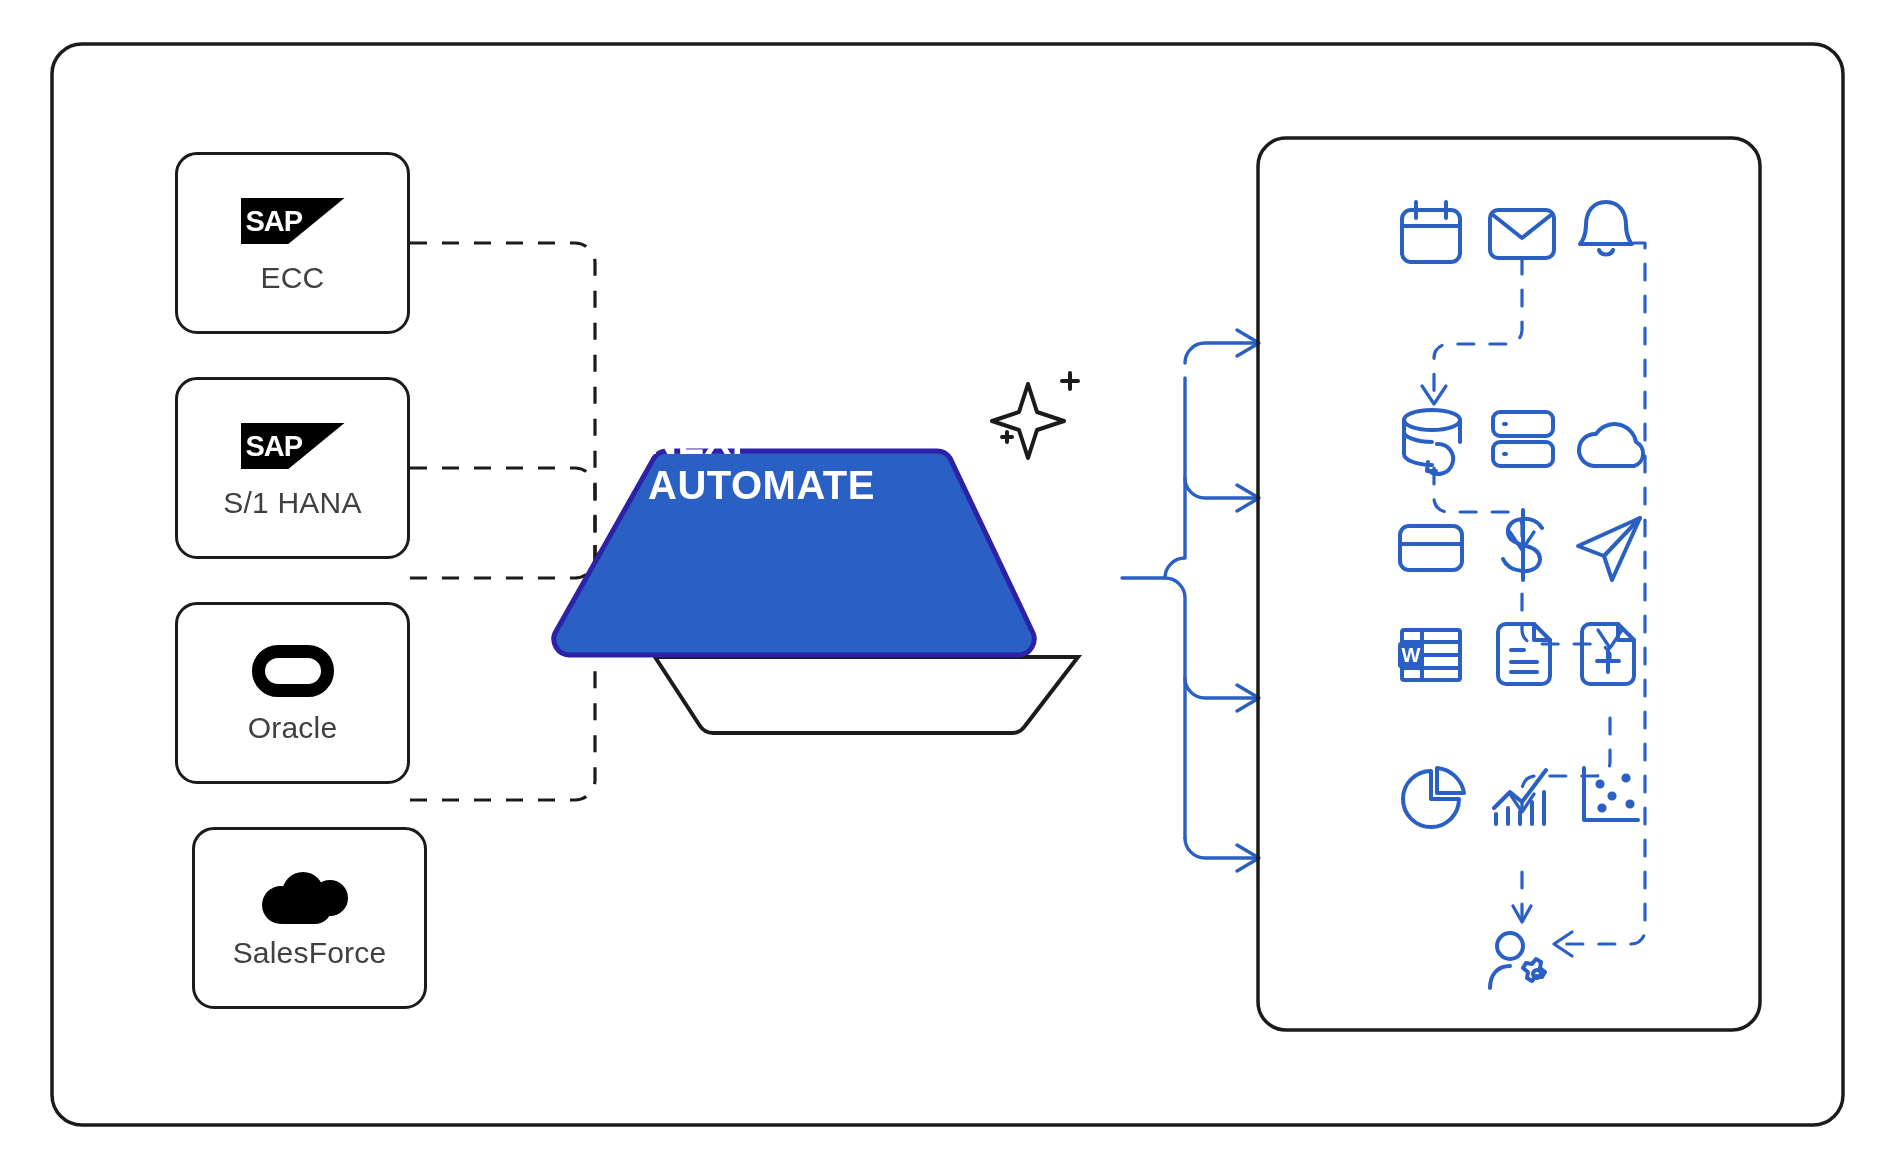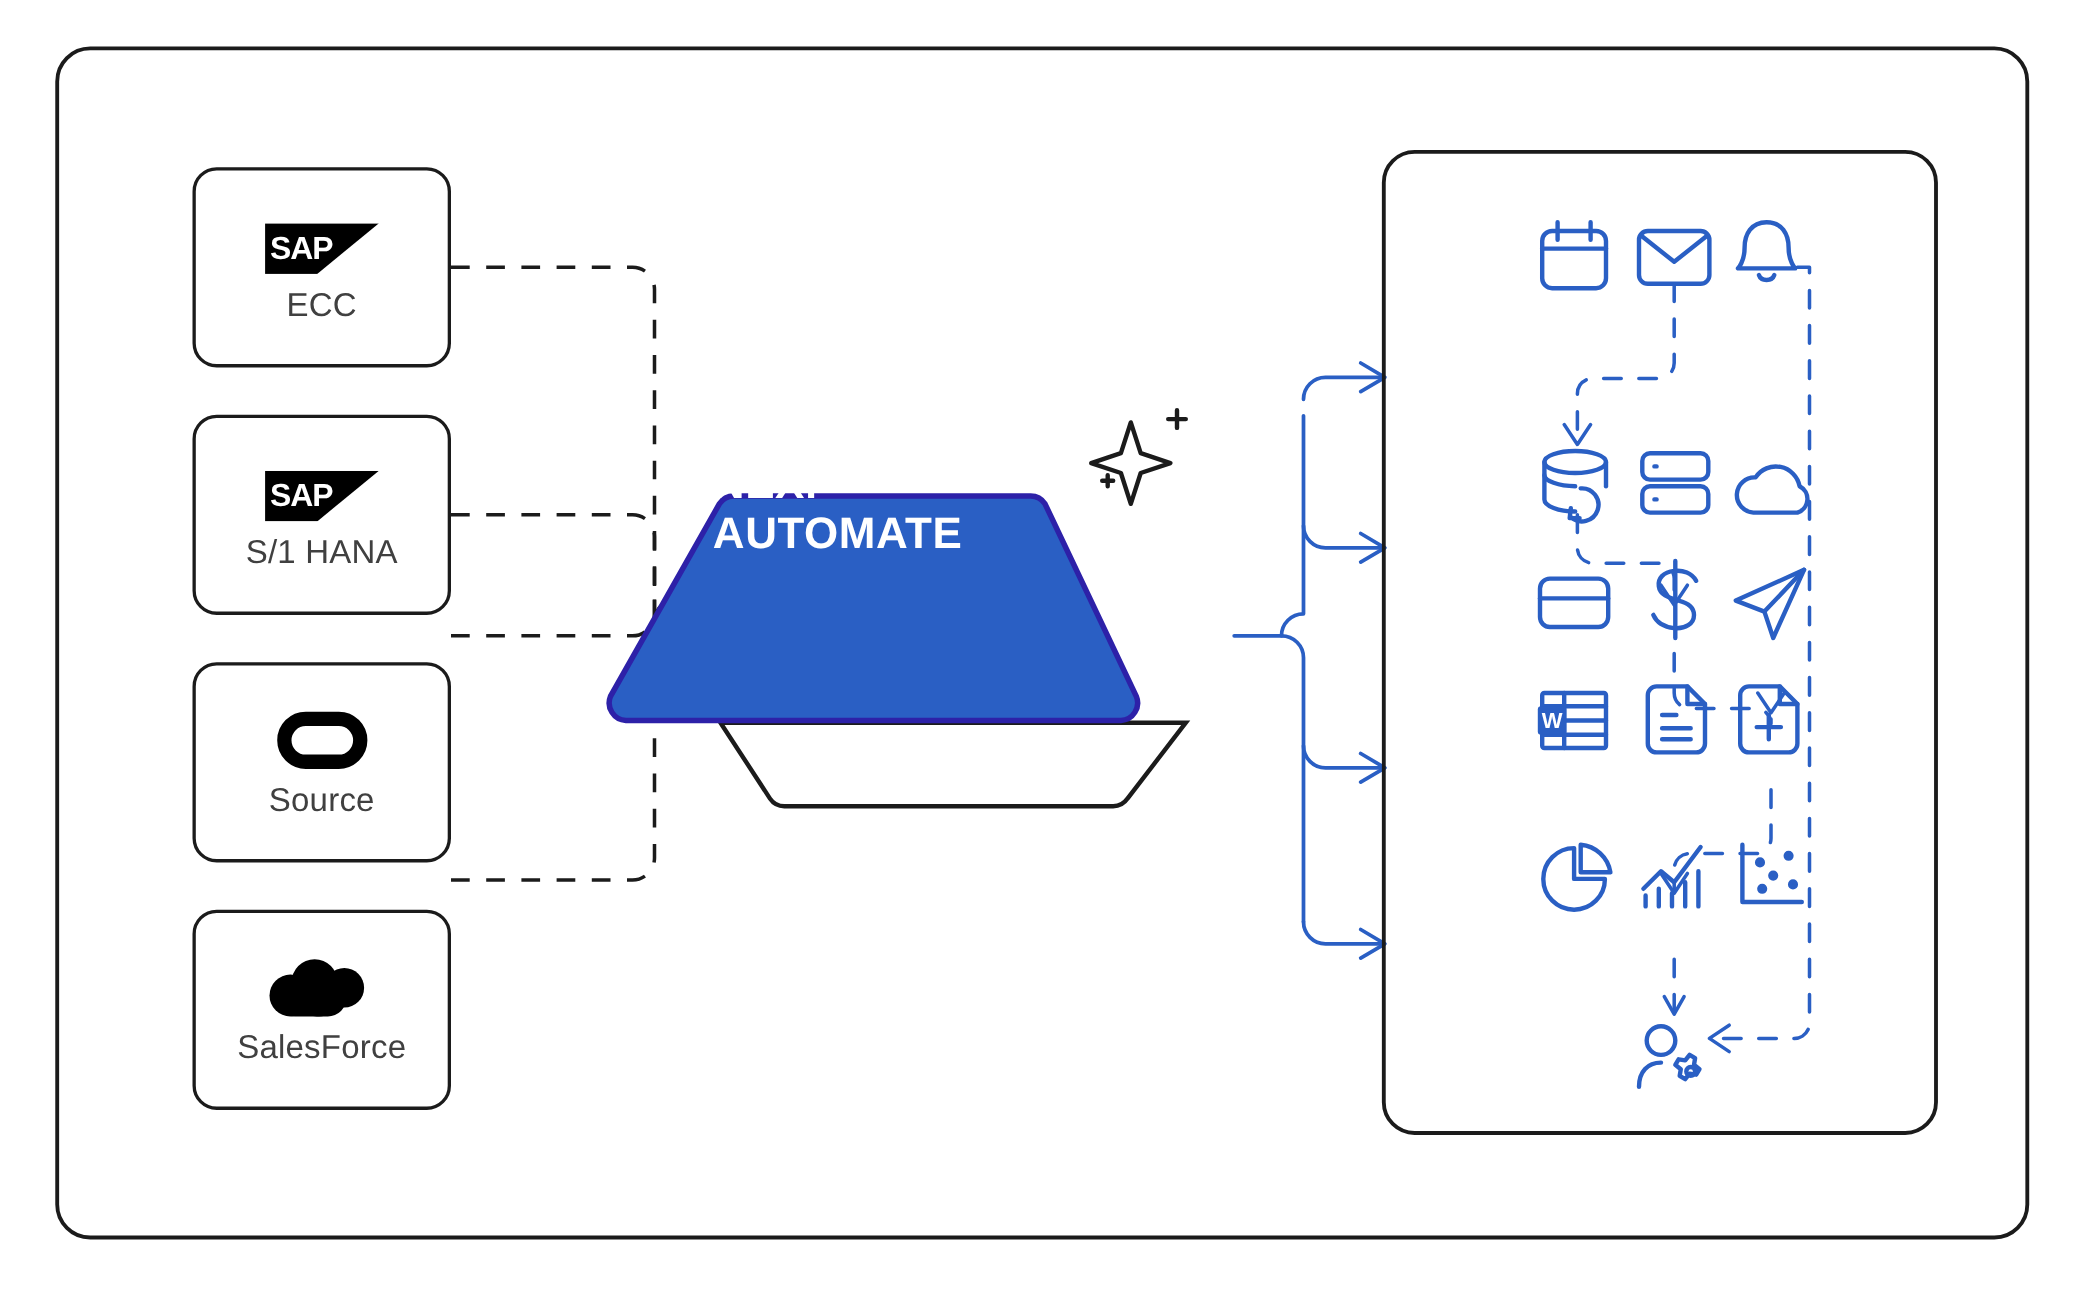--- a/index.html
+++ b/index.html
@@ -7,21 +7,21 @@
        font-family:"Liberation Sans","DejaVu Sans",sans-serif;}
 
   #stage{position:absolute;left:0;top:0;width:1896px;height:1176px;}
   #stage > svg{position:absolute;left:0;top:0;}
 
   
   .card{position:absolute;box-sizing:border-box;
         border:3.5px solid #1b1b1b;border-radius:22px;background:#fff;
         display:flex;flex-direction:column;align-items:center;justify-content:center;}
   .card-label{font-size:30px;color:#404040;letter-spacing:.2px;line-height:1;margin-top:14px;}
-  .card-logo{display:flex;align-items:flex-end;justify-content:center;height:56px;}
+  .card-logo{display:flex;align-items:center;justify-content:center;height:56px;}
 
   
   .sap{position:relative;width:104px;height:46px;}
   .sap .slab{position:absolute;left:0;top:0;width:104px;height:46px;background:#000;
              clip-path:polygon(0 0, 100% 0, 46% 100%, 0 100%);}
   .sap .txt{position:absolute;left:0;top:0;width:104px;height:46px;color:#fff;
             font-weight:bold;font-size:29px;letter-spacing:-1px;
             display:flex;align-items:center;padding-left:5px;box-sizing:border-box;
             font-family:"Liberation Sans",sans-serif;}
 
@@ -216,24 +216,24 @@
         <span class="txt">SAP</span>
       </div>
     </div>
     <div class="card-label">S/1 HANA</div>
   </div>
 
   <div class="card" style="left:175px;top:602px;width:235px;height:182px;">
     <div class="card-logo">
       <div class="oracle-ring"></div>
     </div>
-    <div class="card-label">Source</div>
-  </div>
-
-  <div class="card" style="left:175px;top:827px;width:235px;height:182px;">
+    <div class="card-label">Oracle</div>
+  </div>
+
+  <div class="card" style="left:192px;top:827px;width:235px;height:182px;">
     <div class="card-logo">
       <div class="sf-cloud">
         <i style="left:0px;top:18px;width:38px;height:38px;"></i>
         <i style="left:20px;top:4px;width:42px;height:42px;"></i>
         <i style="left:50px;top:12px;width:36px;height:36px;"></i>
         <i style="left:26px;top:22px;width:44px;height:34px;border-radius:18px;"></i>
         <i style="left:8px;top:26px;width:52px;height:30px;border-radius:16px;"></i>
       </div>
     </div>
     <div class="card-label">SalesForce</div>

